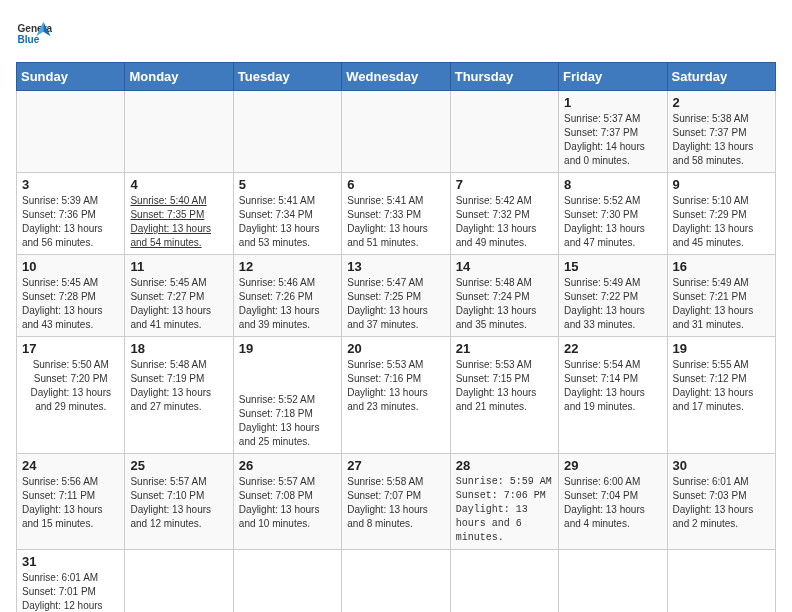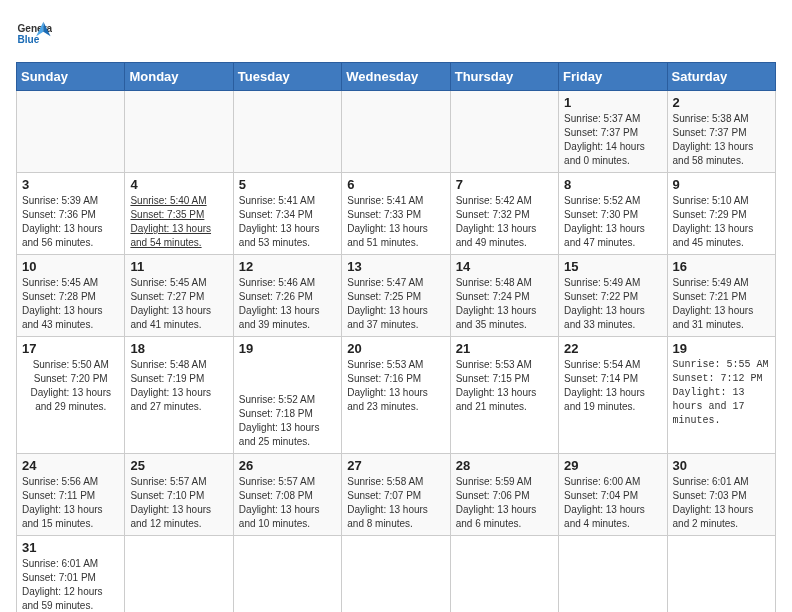--- a/index.html
+++ b/index.html
@@ -254,21 +254,21 @@
 Daylight: 13 hours and 21 minutes.</div>
         </td>
         <td>
           <span class="day-number">22</span>
           <div class="day-info" style="white-space: pre-line;">Sunrise: 5:54 AM
 Sunset: 7:14 PM
 Daylight: 13 hours and 19 minutes.</div>
         </td>
         <td>
           <span class="day-number">19</span>
-          <div class="day-info" style="white-space: pre-line; font-family: Liberation Mono, monospace;">Sunrise: 5:55 AM
+          <div class="day-info" style="white-space: pre-line;">Sunrise: 5:55 AM
 Sunset: 7:12 PM
 Daylight: 13 hours and 17 minutes.</div>
         </td>
       </tr>
       <tr>
         <td>
           <span class="day-number">24</span>
           <div class="day-info" style="white-space: pre-line;">Sunrise: 5:56 AM
 Sunset: 7:11 PM
 Daylight: 13 hours and 15 minutes.</div>
@@ -286,21 +286,21 @@
 Daylight: 13 hours and 10 minutes.</div>
         </td>
         <td>
           <span class="day-number">27</span>
           <div class="day-info" style="white-space: pre-line;">Sunrise: 5:58 AM
 Sunset: 7:07 PM
 Daylight: 13 hours and 8 minutes.</div>
         </td>
         <td>
           <span class="day-number">28</span>
-          <div class="day-info" style="white-space: pre-line;">Sunrise: 5:59 AM
+          <div class="day-info" style="white-space: pre-line; font-family: Liberation Mono, monospace;">Sunrise: 5:59 AM
 Sunset: 7:06 PM
 Daylight: 13 hours and 6 minutes.</div>
         </td>
         <td>
           <span class="day-number">29</span>
           <div class="day-info" style="white-space: pre-line;">Sunrise: 6:00 AM
 Sunset: 7:04 PM
 Daylight: 13 hours and 4 minutes.</div>
         </td>
         <td>

